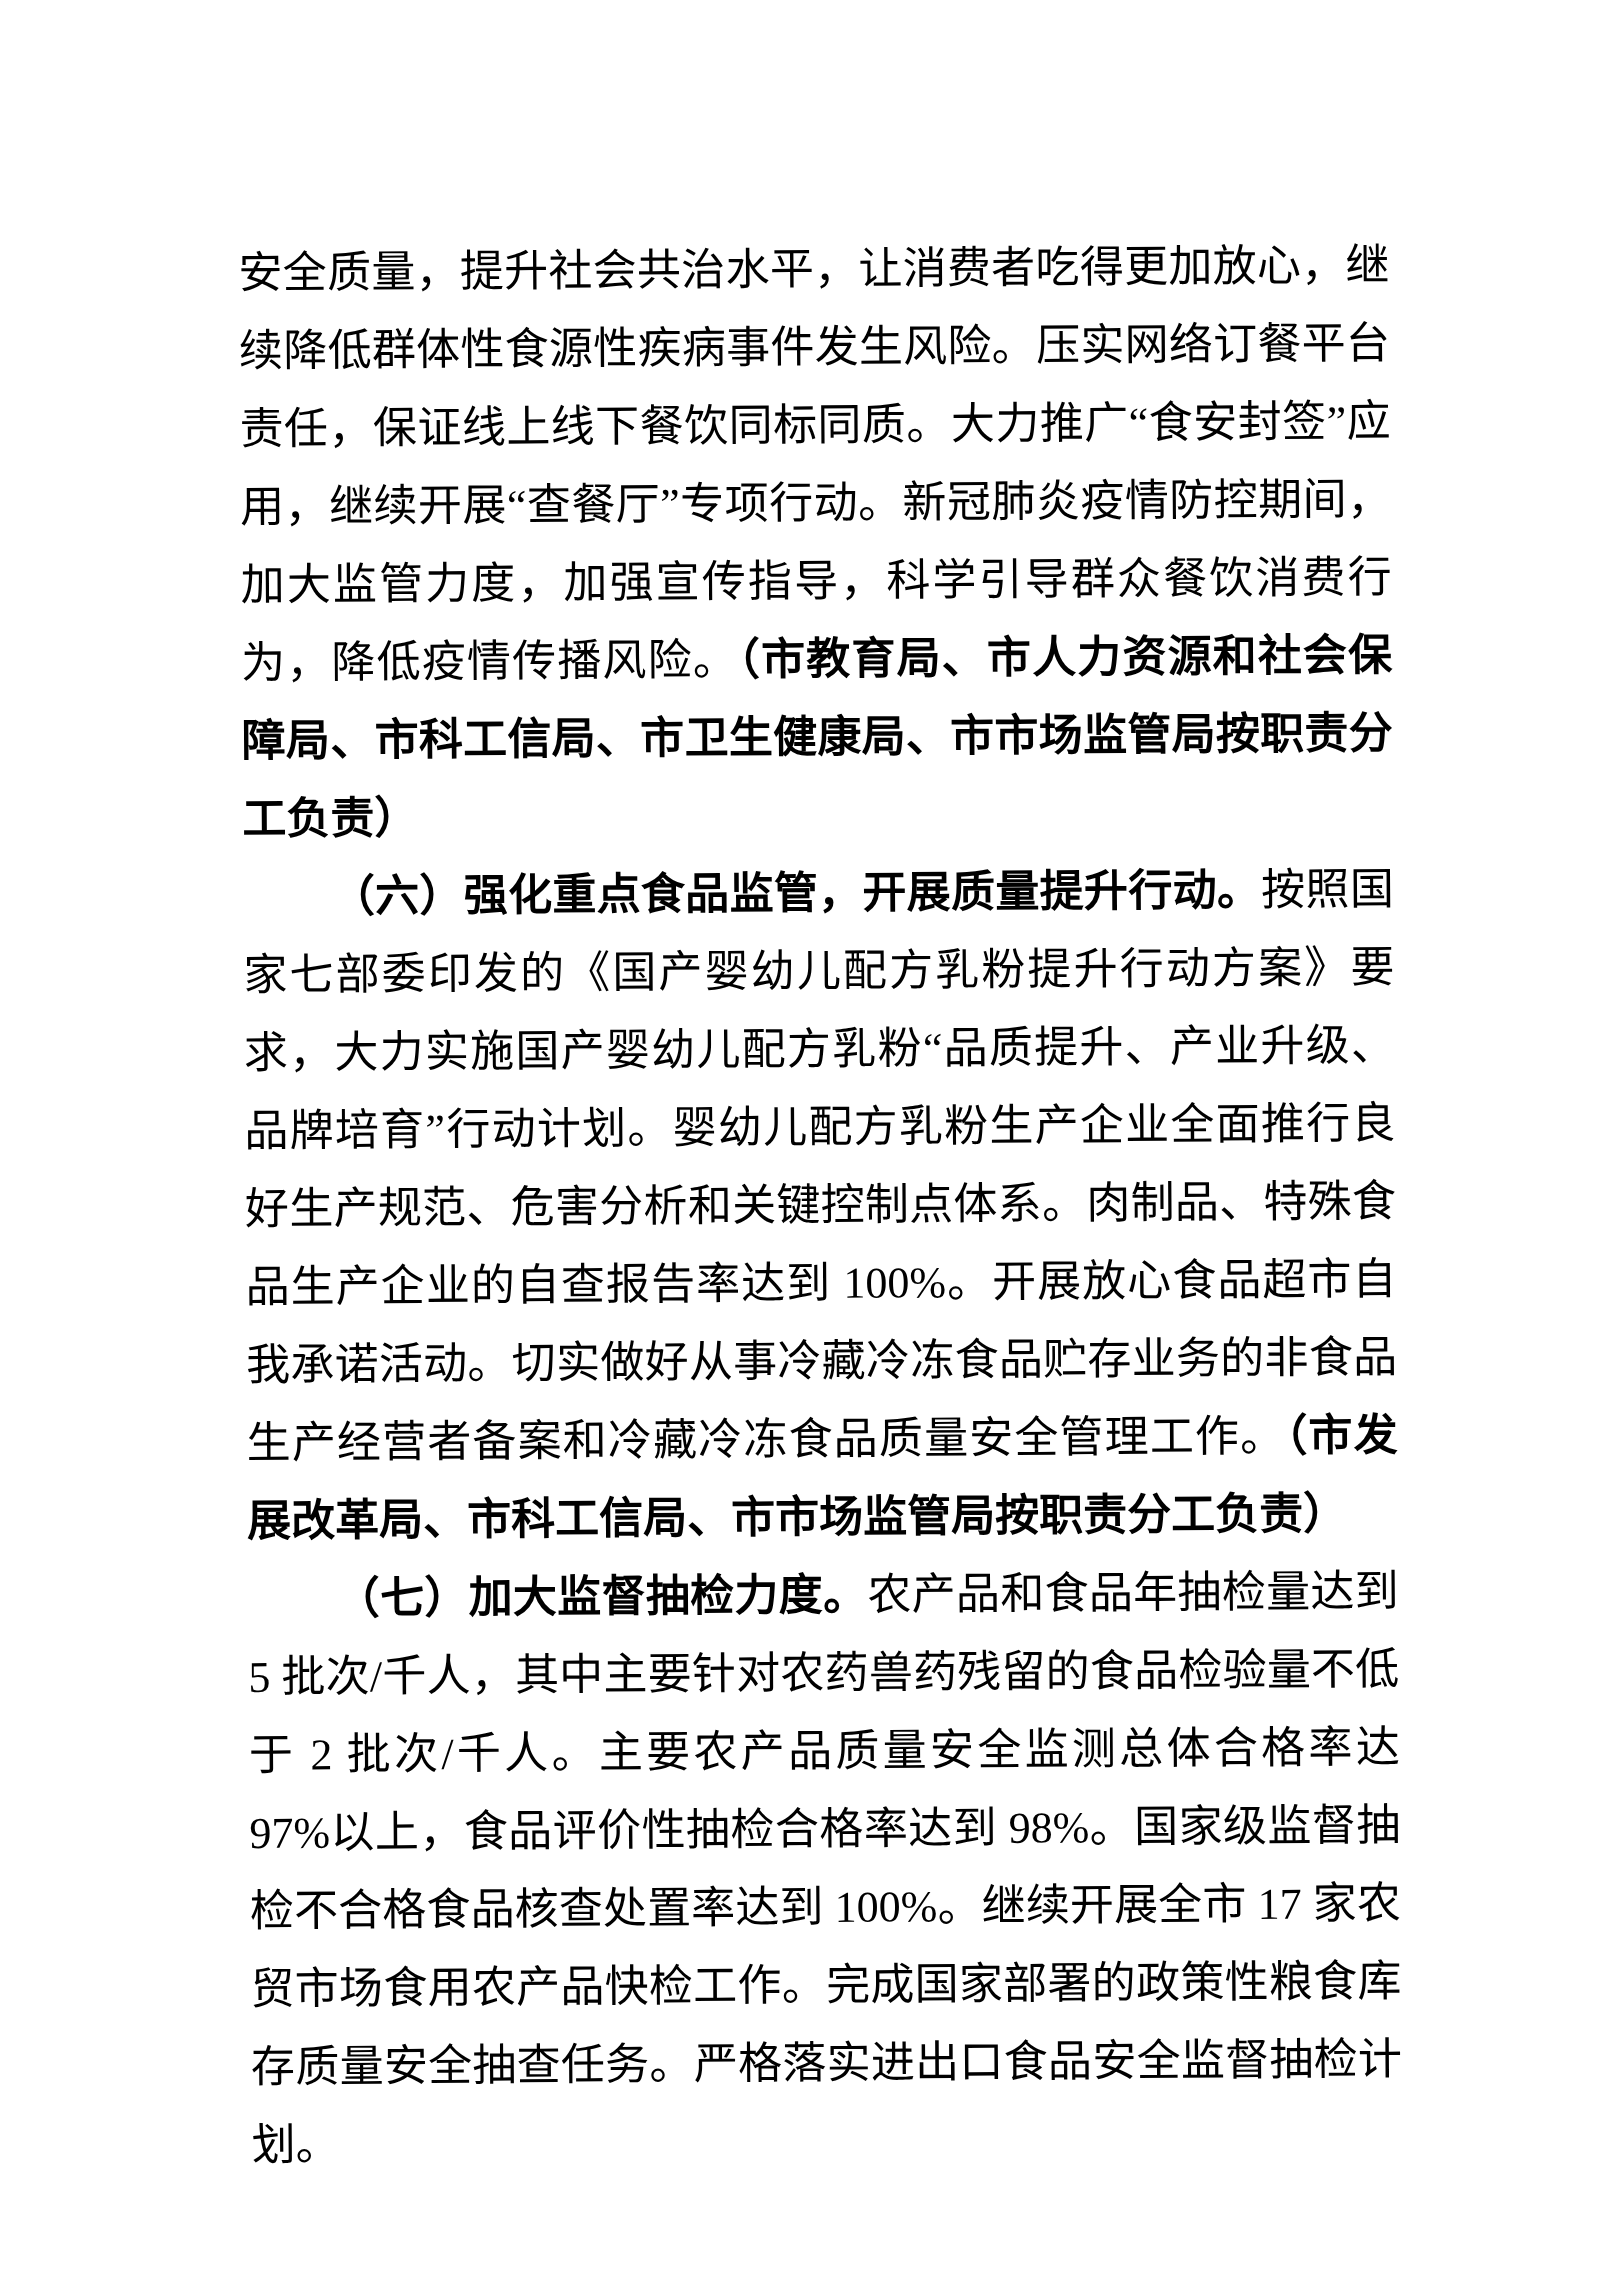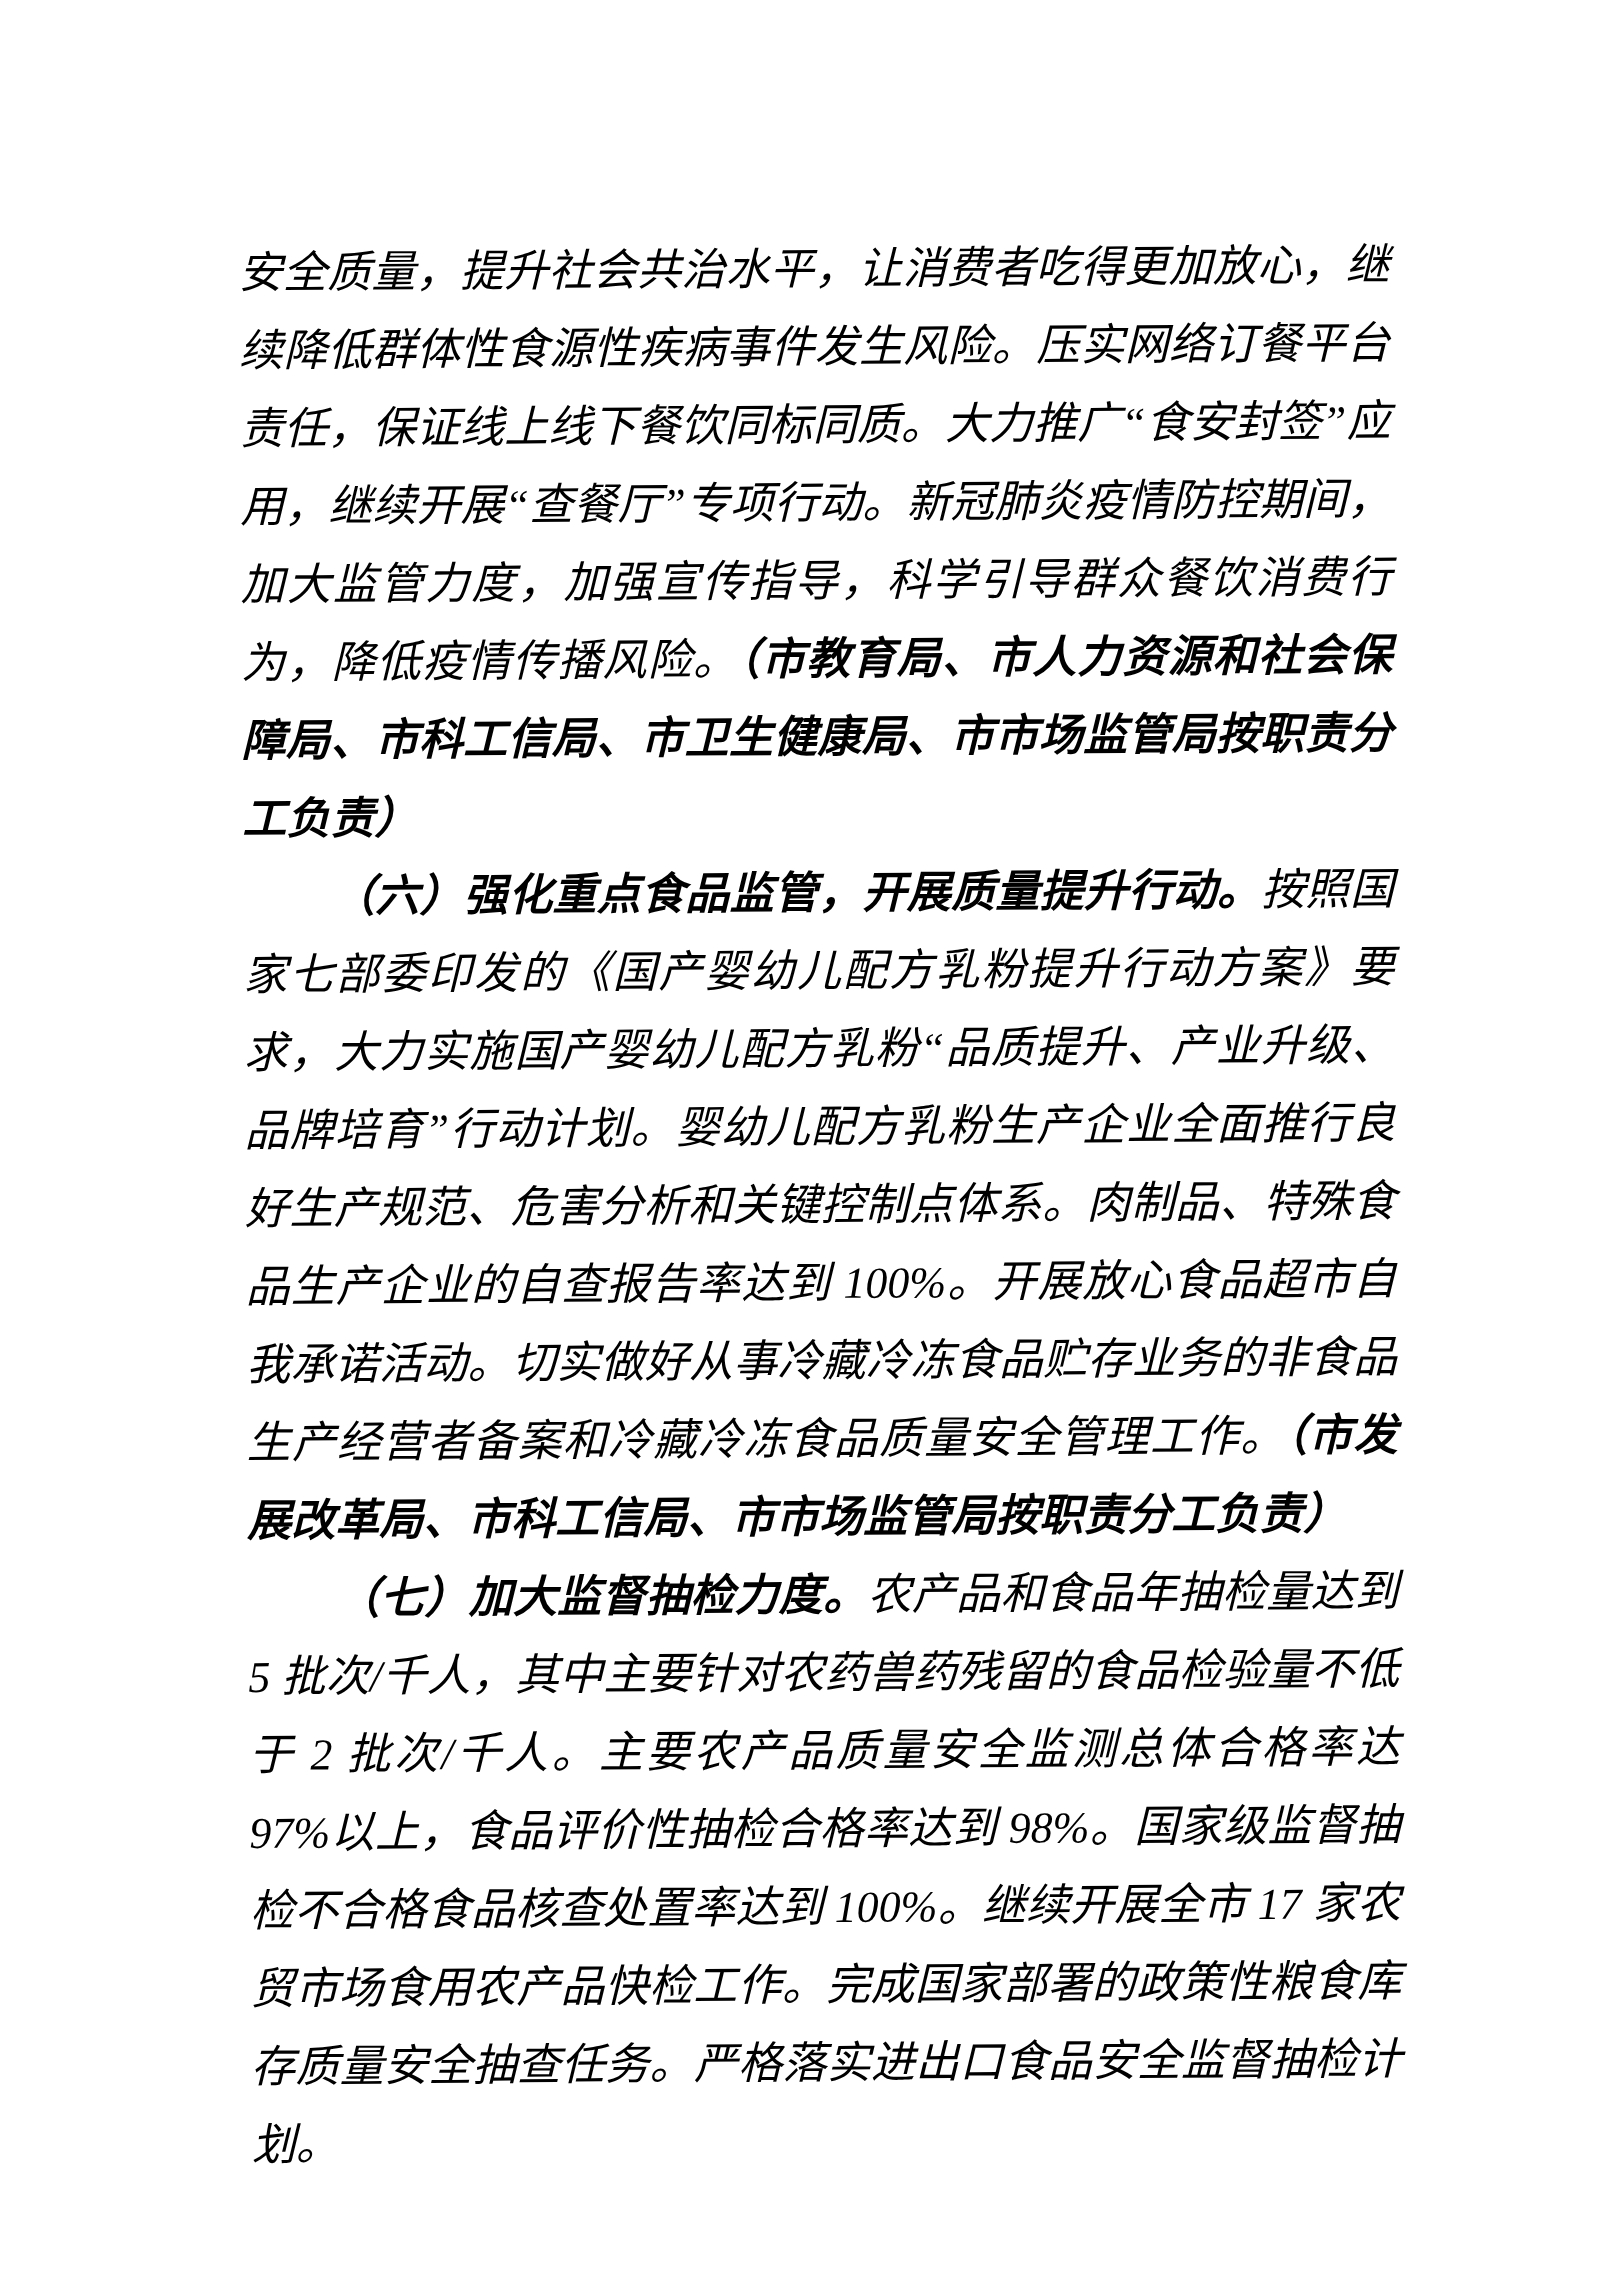--- a/index.html
+++ b/index.html
@@ -6,21 +6,20 @@
     margin: 0;
     padding: 0;
     background: #ffffff;
   }
   .page {
     position: relative;
     width: 1622px;
     height: 2227px;
     background: #ffffff;
     overflow: hidden;
-    font-style: italic;
   }
   .doc-body {
     position: absolute;
     left: 245px;
     top: 231px;
     width: 1151px;
     color: #000000;
     font-family: "Liberation Serif", serif;
     font-size: 44px;
     line-height: 78px;

